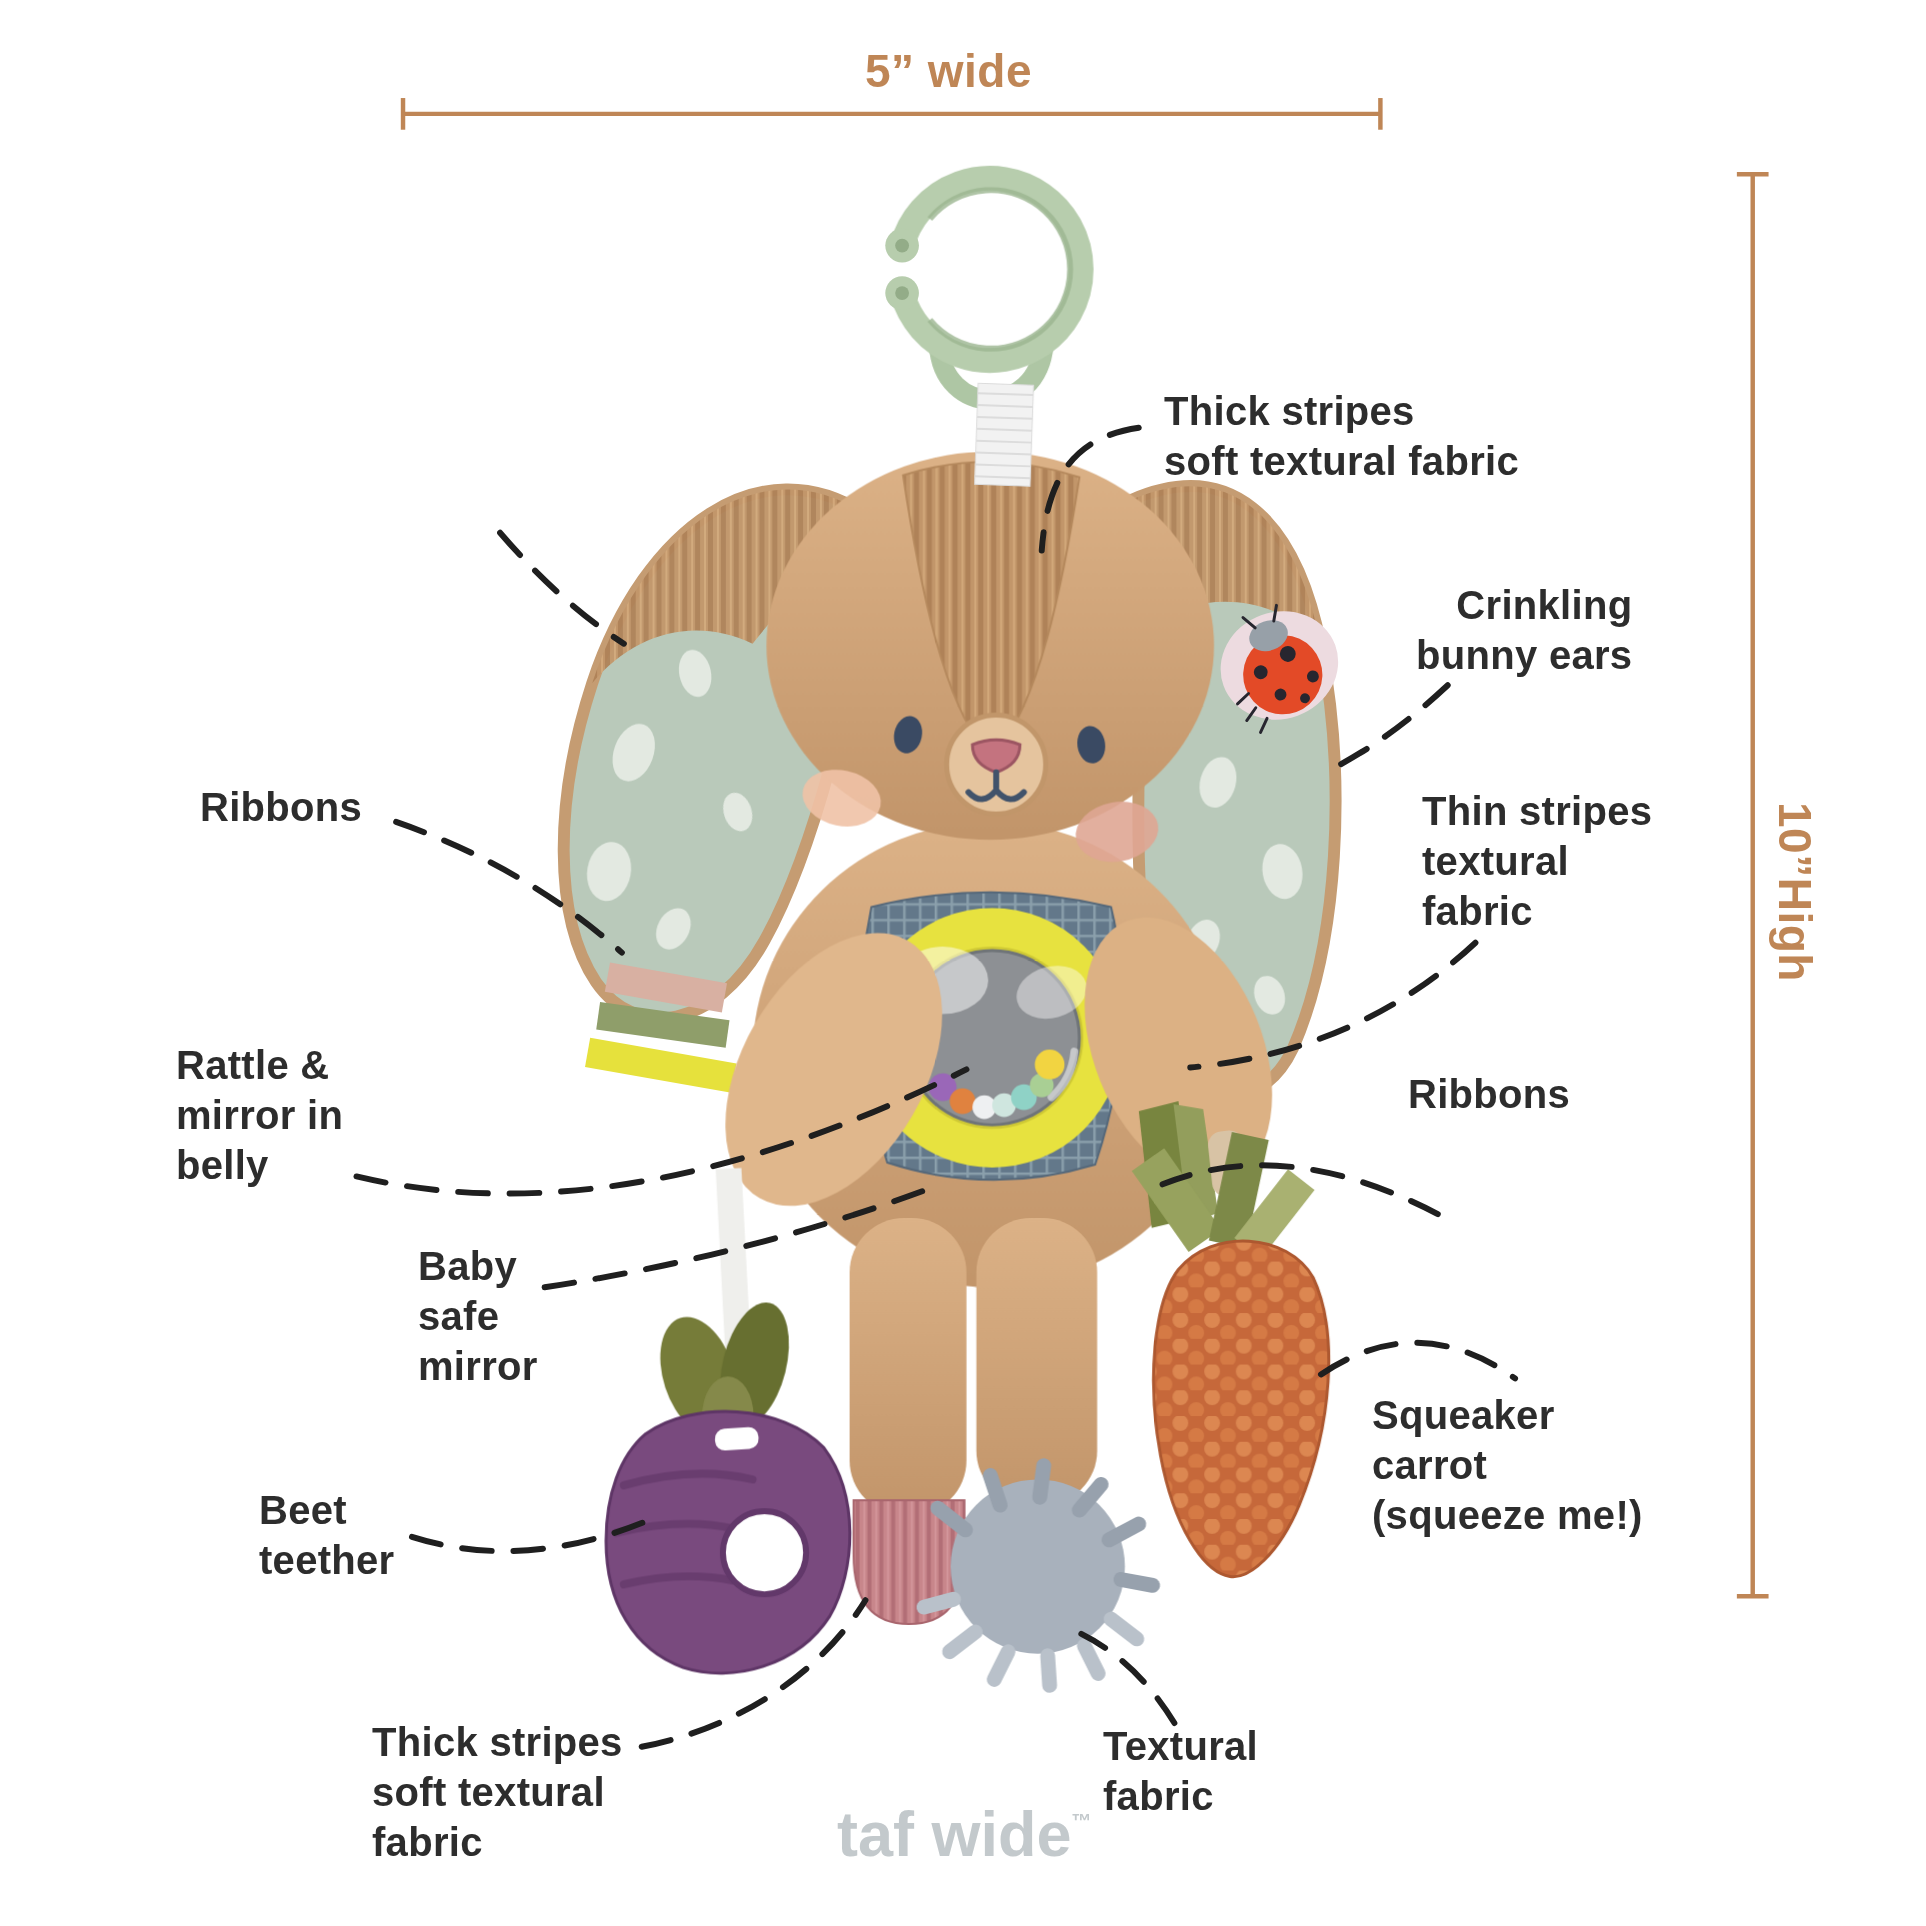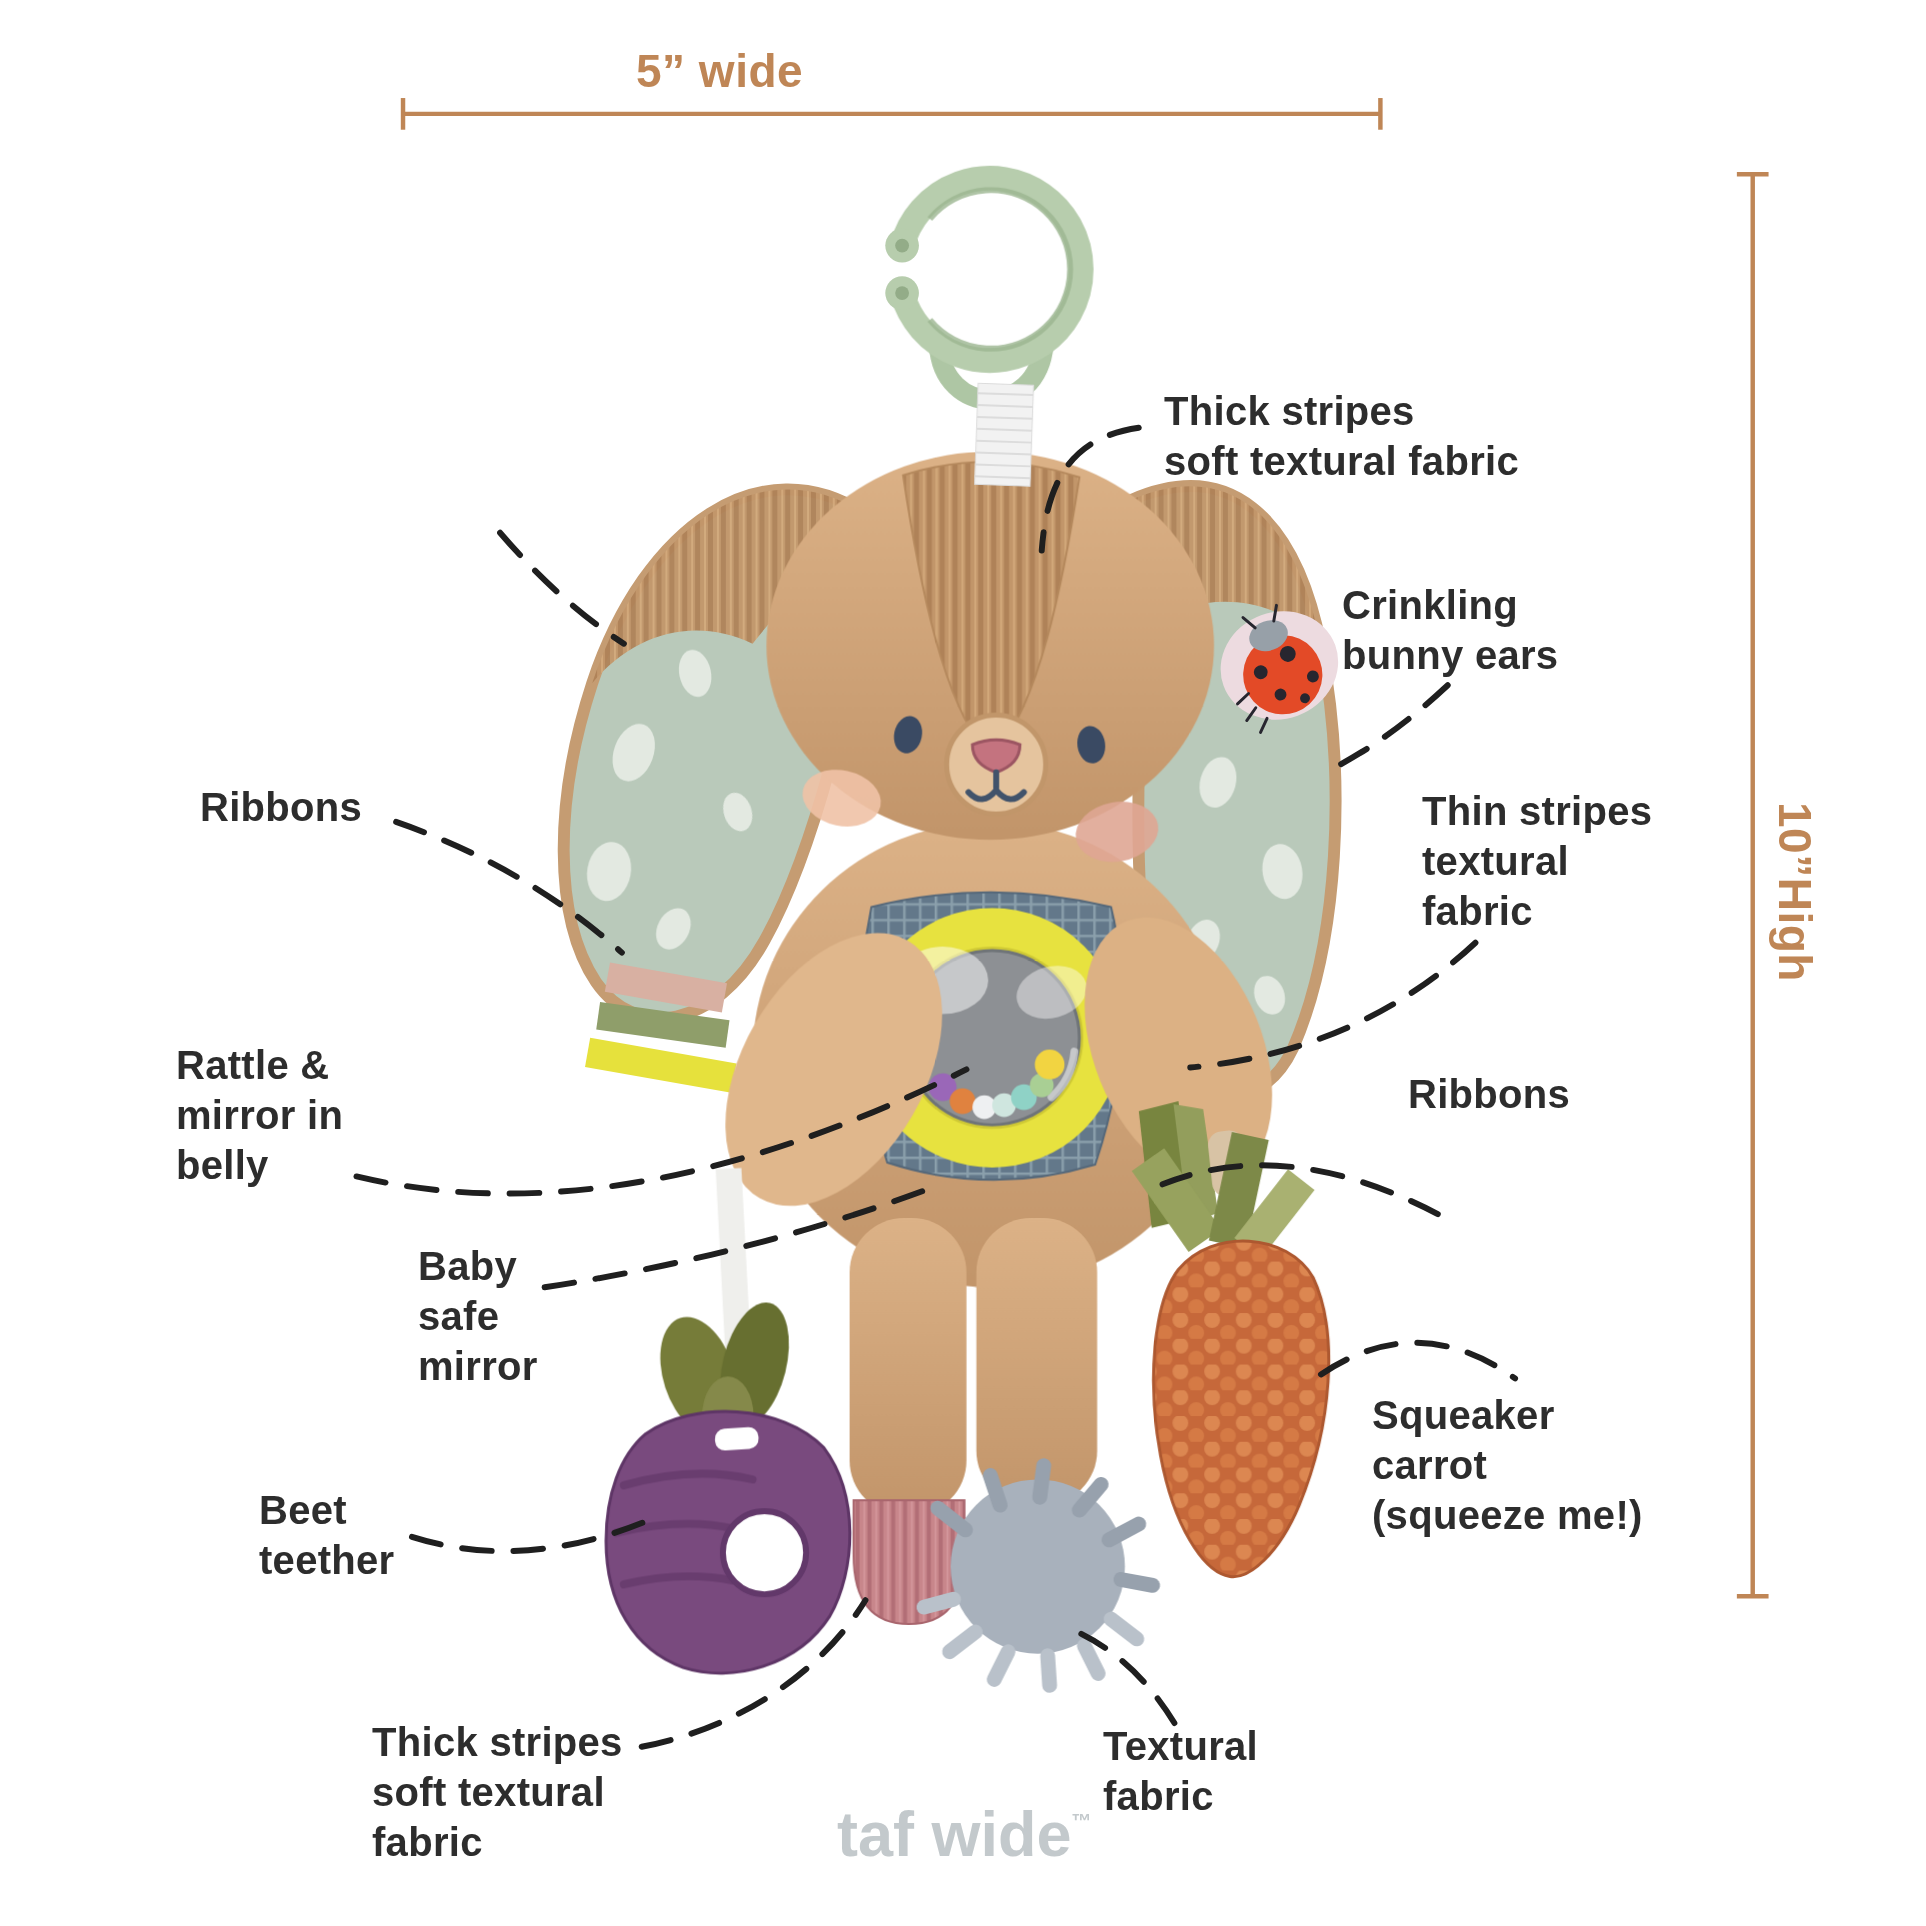--- a/index.html
+++ b/index.html
@@ -20,25 +20,25 @@
     color:var(--label);
     white-space:pre-line;
   }
   .measure-label{
     position:absolute;
     font-size:46px;
     font-weight:600;
     color:var(--accent);
     letter-spacing:0.5px;
   }
-  #width-label{left:636px;top:44px;width:396px;text-align:left;}
+  #width-label{left:636px;top:44px;width:396px;text-align:right;}
   #height-label{left:1822px;top:802px;transform-origin:0 0;transform:rotate(90deg);white-space:nowrap;}
   #lbl-embroidered-face{left:351px;top:436px;}
   #lbl-thick-stripes-top{left:1164px;top:386px;}
-  #lbl-crinkling-ears{left:1342px;top:580px;}
+  #lbl-crinkling-ears{left:1416px;top:580px;text-align:right;}
   #lbl-ribbons-left{left:200px;top:782px;}
   #lbl-rattle-mirror{left:176px;top:1040px;}
   #lbl-baby-safe-mirror{left:418px;top:1241px;}
   #lbl-beet-teether{left:259px;top:1485px;}
   #lbl-thick-stripes-bottom{left:372px;top:1717px;}
   #lbl-thin-stripes{left:1422px;top:786px;}
   #lbl-ribbons-right{left:1408px;top:1069px;}
   #lbl-squeaker-carrot{left:1372px;top:1390px;}
   #lbl-textural-fabric{left:1103px;top:1721px;}
   .logo{

